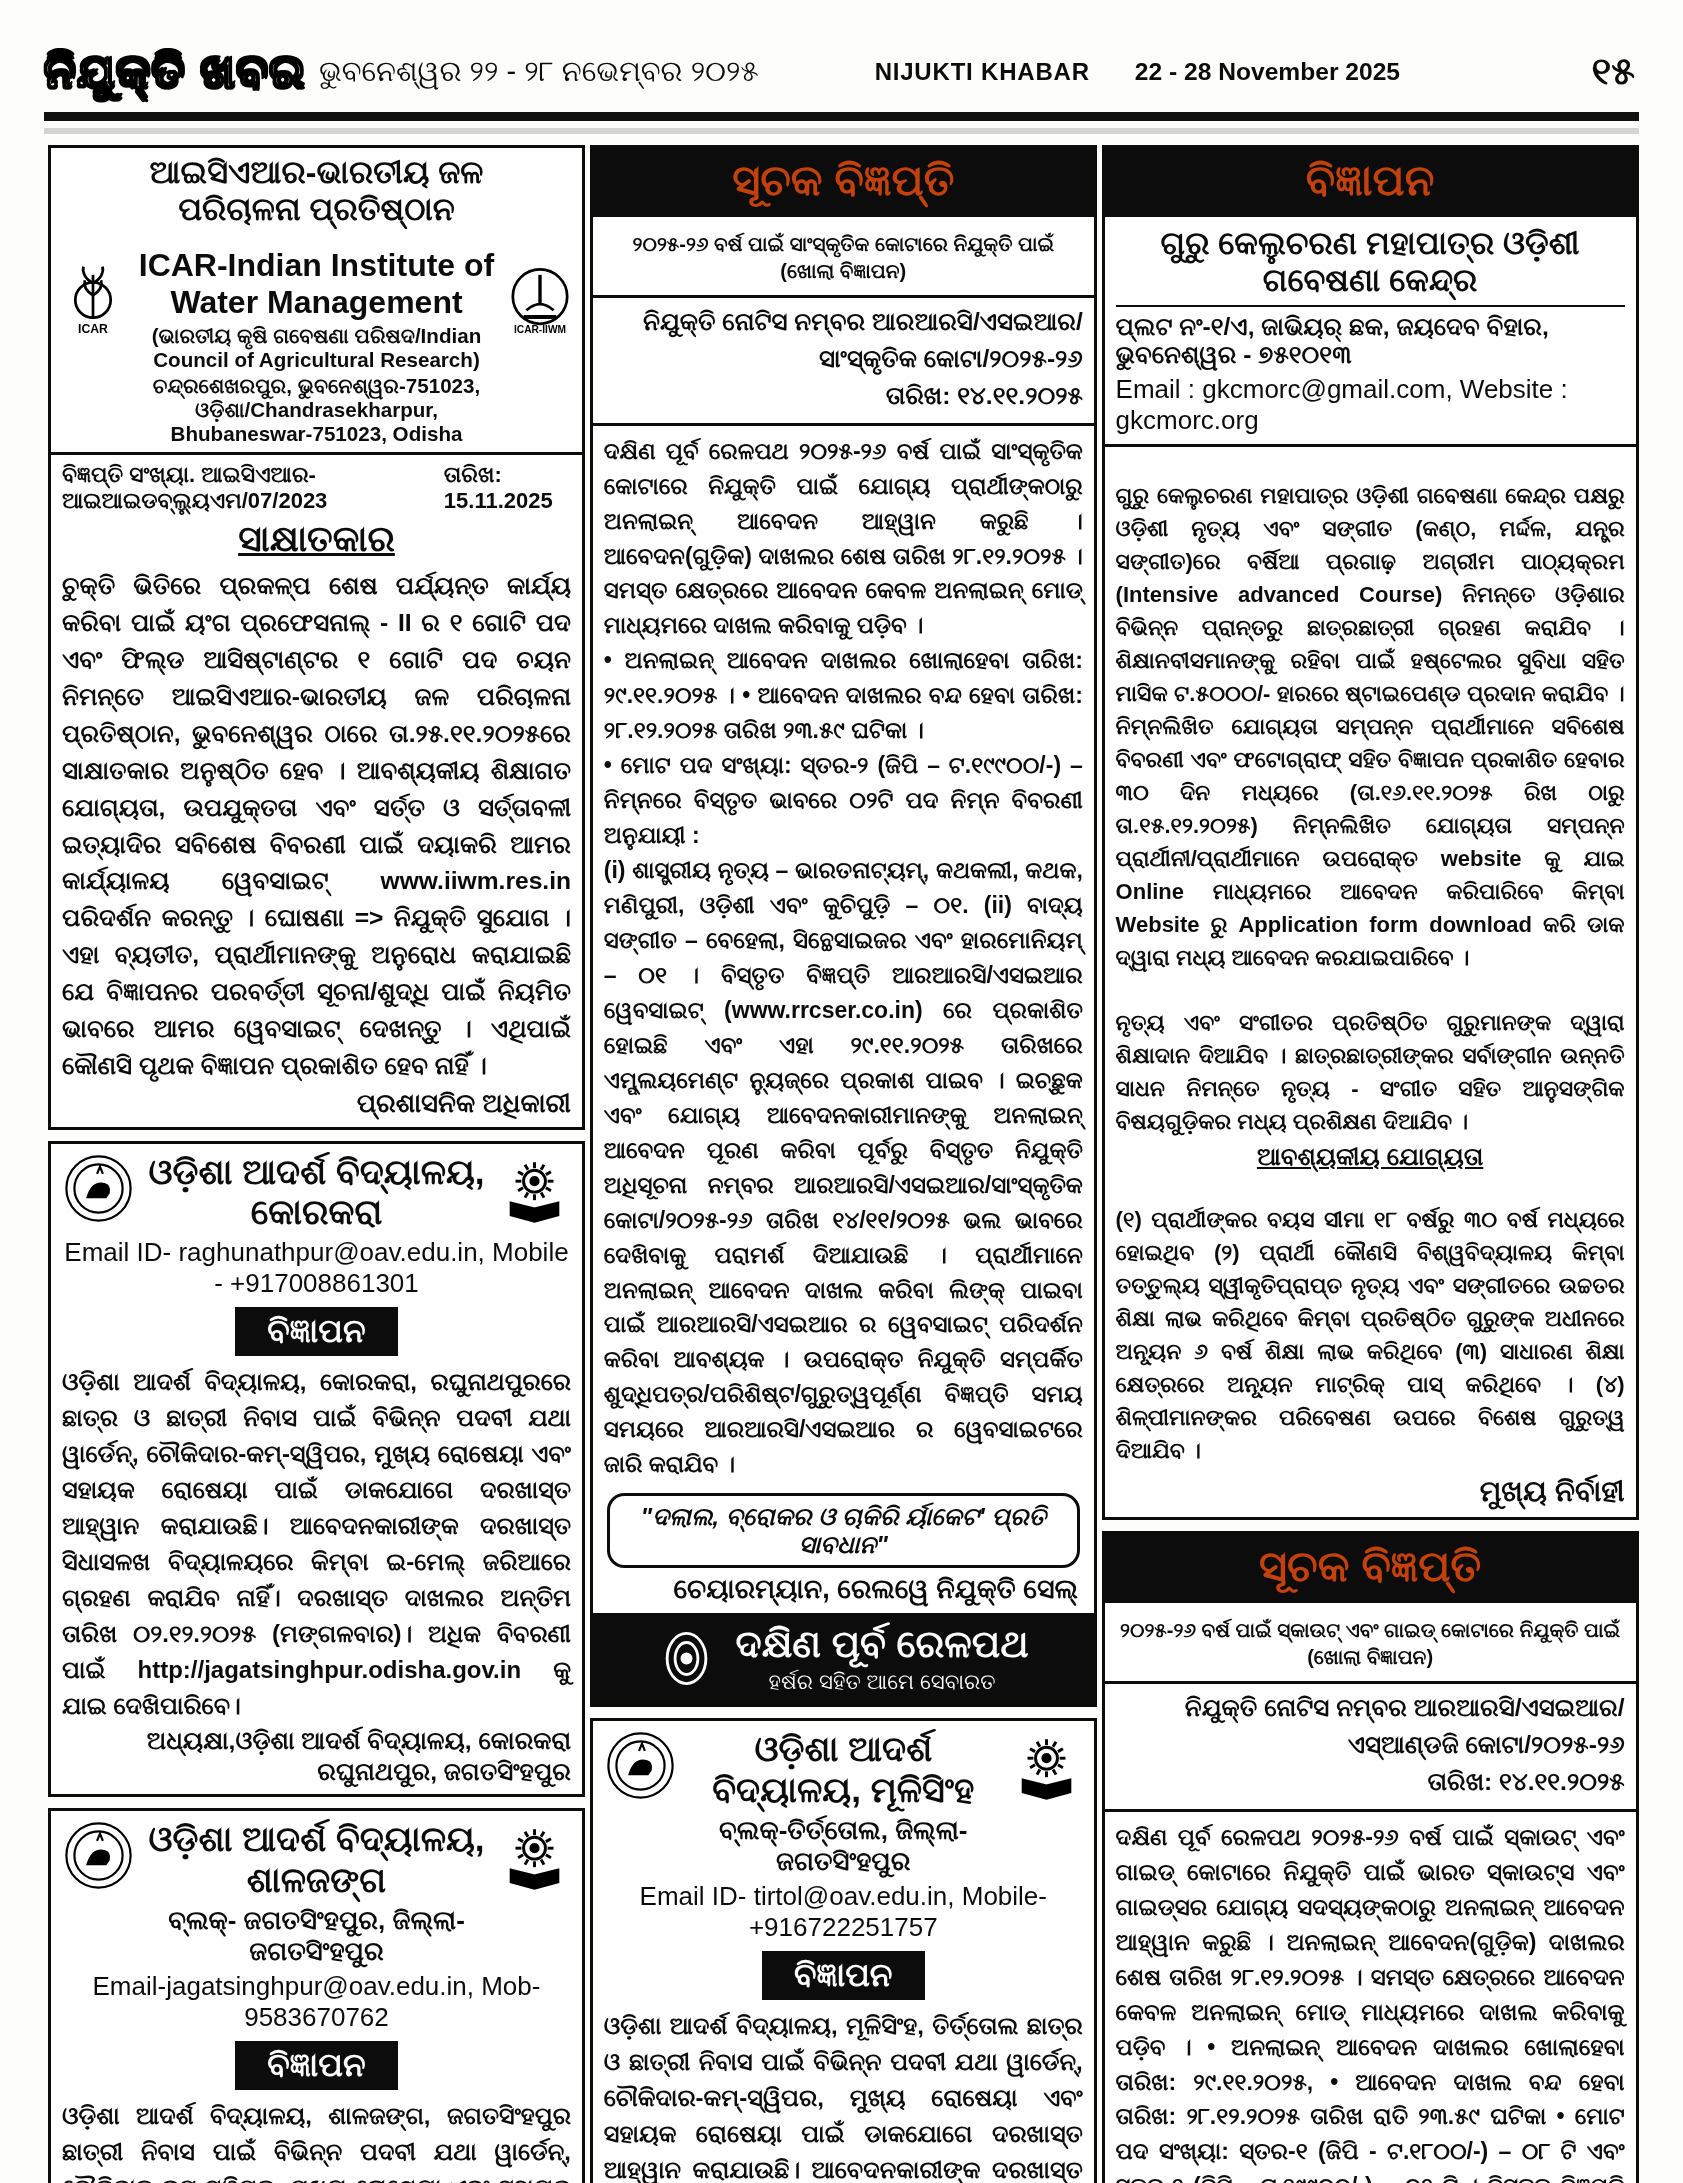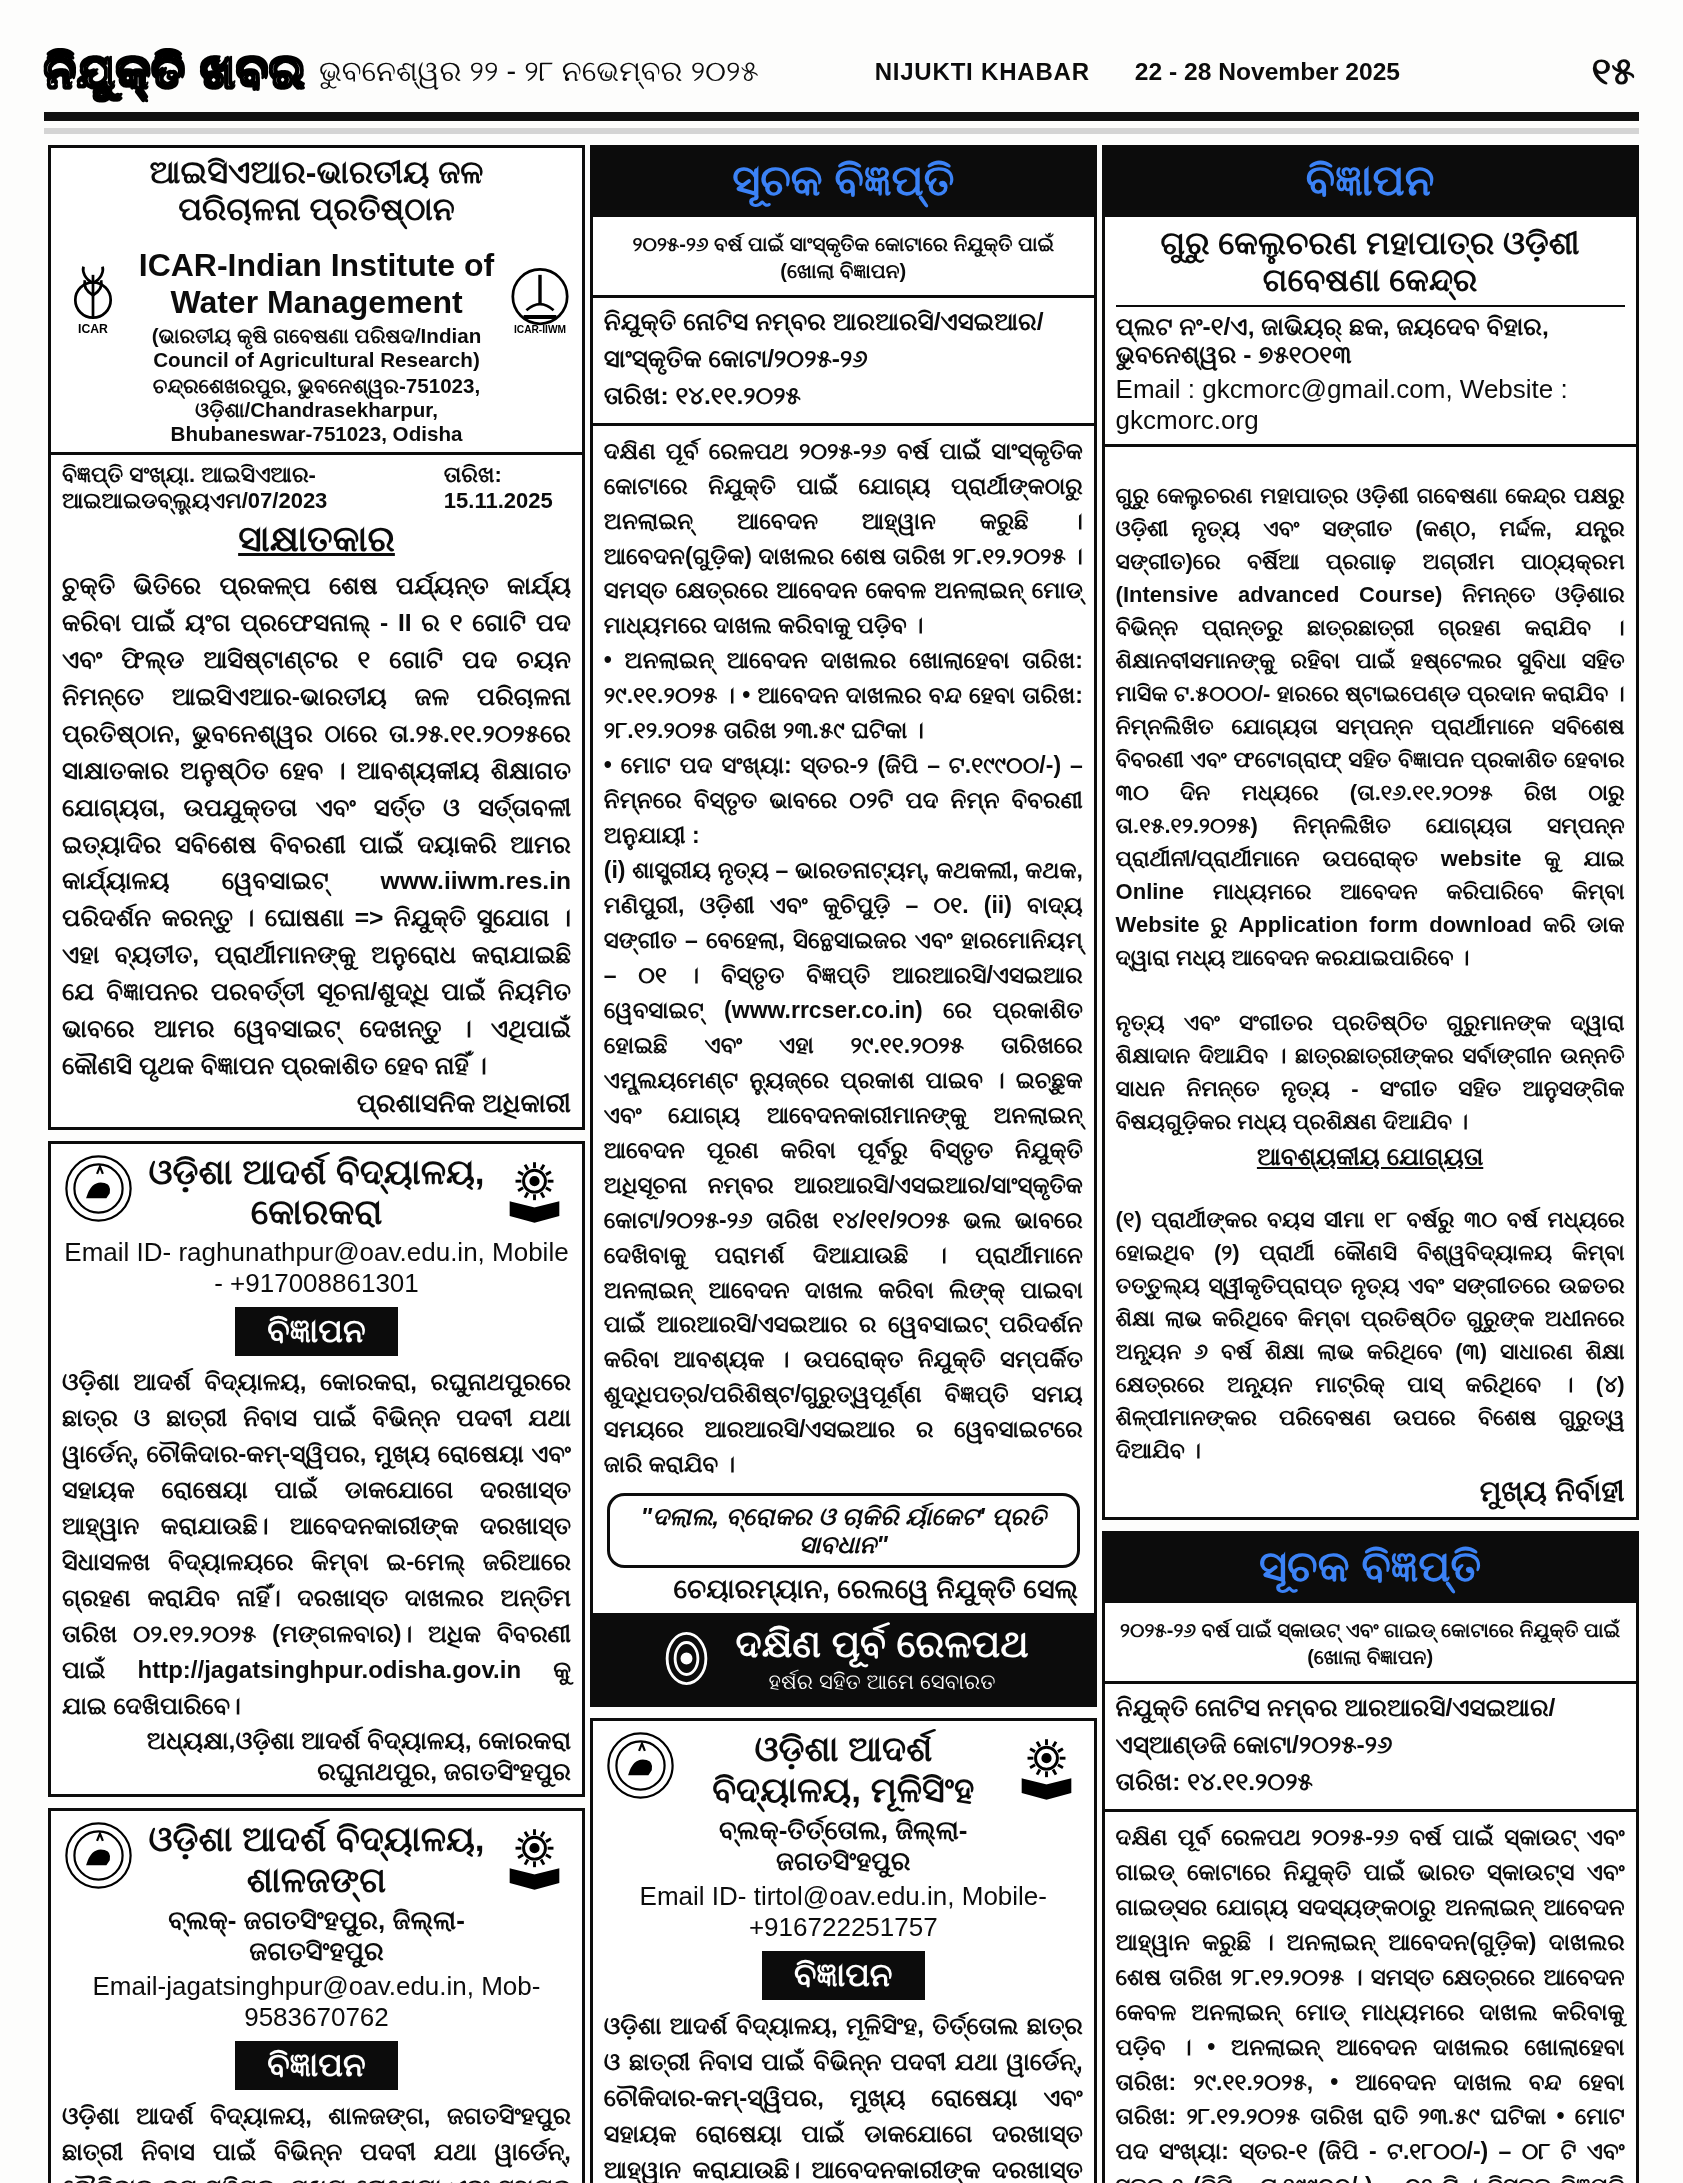--- a/index.html
+++ b/index.html
@@ -17,21 +17,21 @@
   .rule-black{height:9.5px;background:#111;margin:4.8px 44px 0 44px;}
   .rule-gray{height:6.3px;background:#d4d4d4;margin:6.3px 44px 11px 44px;}
   
   .columns{display:grid;grid-template-columns:537px 507px 537px;gap:4.8px;padding:0 44px 0 48px;}
   .col{display:flex;flex-direction:column;gap:11px;min-width:0;}
   .adbox{border:3.2px solid #0c0c0c;background:#fff;padding:8px 11px;box-sizing:border-box;}
   
   .c{text-align:center;}
   .b{font-weight:800;}
   .body-od{font-size:24px;line-height:1.5;font-weight:600;text-align:justify;}
-  .banner{background:#0c0c0c;color:#3b82f6;text-align:center;font-weight:800;
+  .banner{background:#0c0c0c;color:#c2410c;text-align:center;font-weight:800;
           font-size:43px;padding:8px 3.2px 11px 3.2px;margin:-8px -11px 8px -11px;}
   .chip{display:block;margin:8px auto;background:#0c0c0c;color:#fff;text-align:center;
         font-weight:800;font-size:33px;padding:4.8px 32px;width:max-content;max-width:90%;}
   .warn{border:3.2px solid #0c0c0c;border-radius:17.4px;padding:6.3px 9.5px;text-align:center;
         font-weight:800;font-style:italic;font-size:24.6px;margin:11px 3.2px 6.3px 3.2px;}
   .rail-footer{background:#0c0c0c;color:#fff;margin:8px -11px -8px -11px;
                display:flex;align-items:center;justify-content:center;gap:20.6px;padding:9.5px 8px;}
   .rail-footer .t1{font-size:38px;font-weight:800;}
   .rail-footer .t2{font-size:21.4px;margin-top:3.2px;text-align:center;}
   .logo-svg{flex:0 0 auto;}
@@ -49,21 +49,21 @@
   .icar-odia{font-size:32px;font-weight:800;}
   .icar-en{font-size:32px;font-weight:700;margin-top:19px;}
   .icar-council{font-size:20.6px;font-weight:700;margin-top:3.2px;}
   .icar-addr{font-size:20.6px;font-weight:700;margin-top:1.6px;}
   .icar-meta{display:flex;justify-content:space-between;font-size:22px;font-weight:800;margin:1.6px 0 4.8px 0;}
   .icar-title{font-size:36px;font-weight:800;text-align:center;text-decoration:underline;margin:1.6px 0 8px 0;}
   
   .rail-sub{border-bottom:3.2px solid #0c0c0c;margin:0 -11px;padding:6.3px 11px 9.5px 11px;
             text-align:center;font-size:20px;font-weight:800;line-height:1.35;}
   .rail-no{border-bottom:3.2px solid #0c0c0c;margin:0 -11px 8px -11px;padding:6.3px 11px 8px 11px;
-           text-align:left;font-size:24.6px;font-weight:700;line-height:1.5;}
+           text-align:right;font-size:24.6px;font-weight:700;line-height:1.5;}
   .rail-body{font-size:23px;line-height:1.52;font-weight:600;text-align:justify;}
   .rail-sign{font-size:27px;font-weight:800;text-align:right;margin:6.3px 4.8px 4.8px 0;}
   
   .gk-title{font-size:32px;font-weight:800;text-align:center;border-bottom:2.4px solid #0c0c0c;
             padding-bottom:6.3px;margin-bottom:6.3px;}
   .gk-addr{font-size:24.6px;font-weight:800;text-align:left;}
   .gk-email{font-size:26px;border-bottom:3.2px solid #0c0c0c;margin:4.8px -11px 8px -11px;padding:0 11px 8px 11px;}
   .gk-body{font-size:22px;line-height:1.5;font-weight:600;text-align:justify;margin-top:32px;}
   .gk-h{font-size:24.6px;font-weight:800;text-decoration:underline;text-align:center;margin:4.8px 0;}
   .gk-sign{font-size:29px;font-weight:800;text-align:right;margin-top:8px;}

